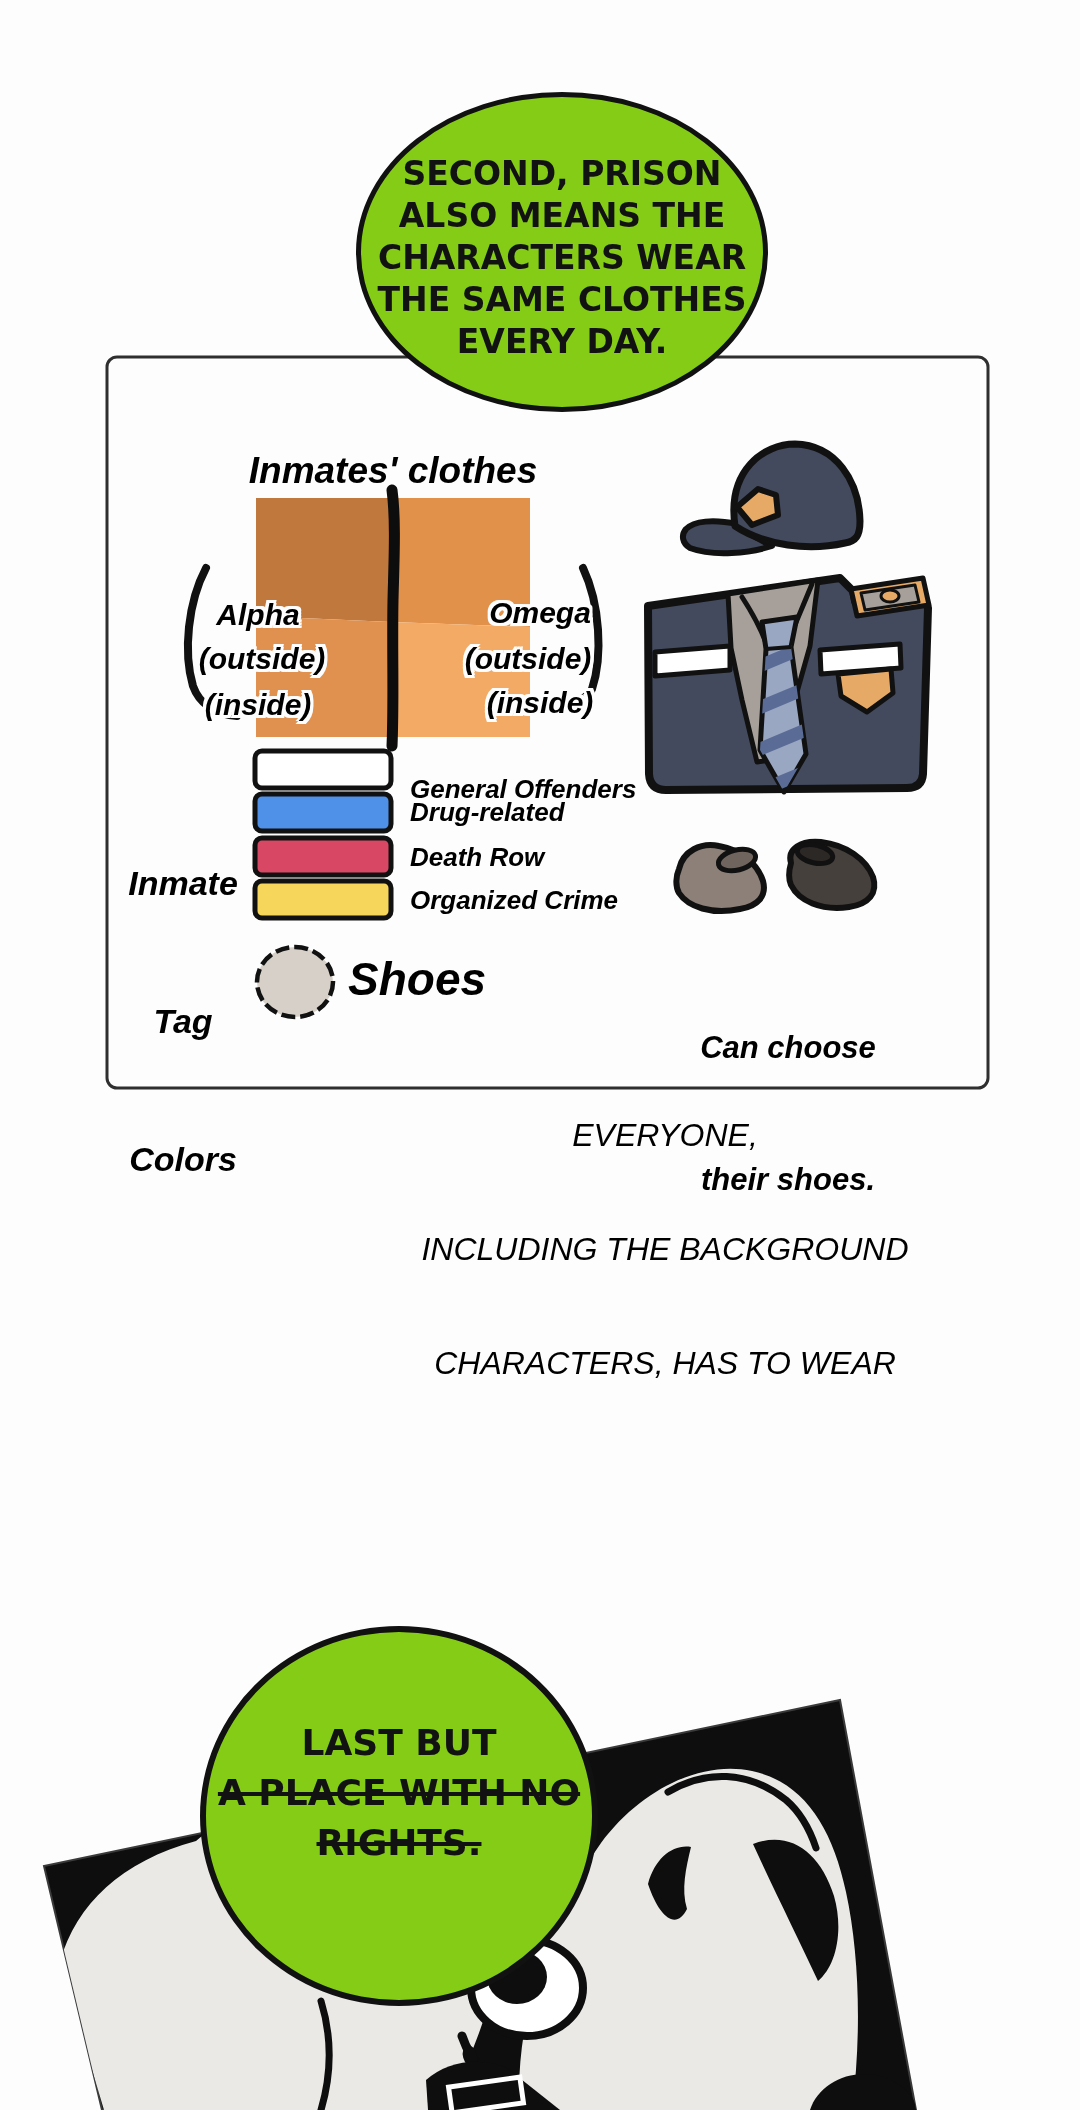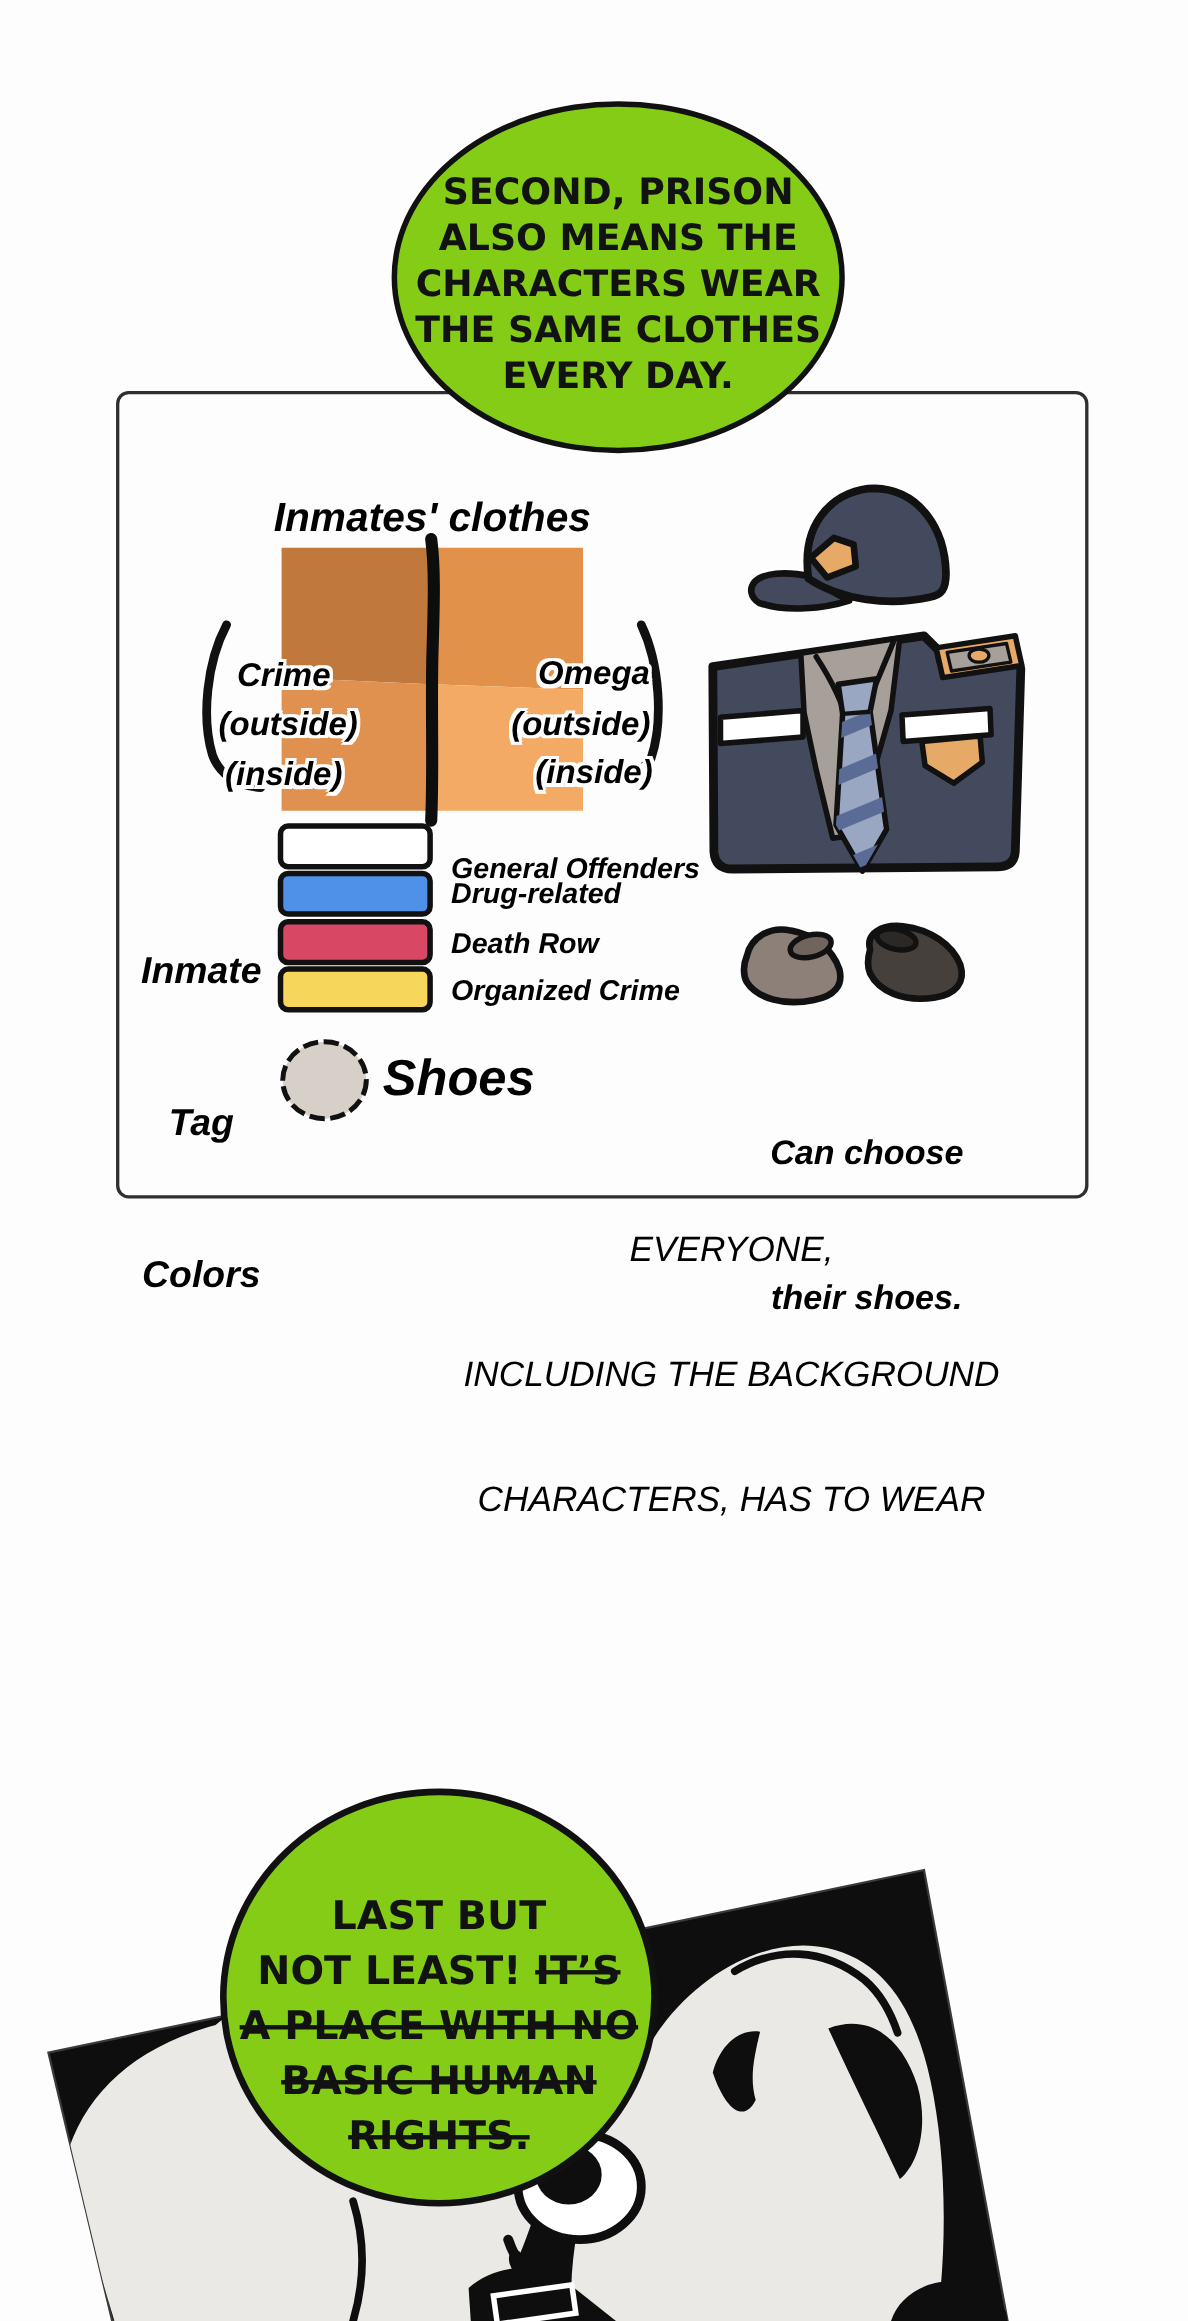--- a/index.html
+++ b/index.html
@@ -105,21 +105,21 @@
       <path d="M679,869 C683,851 701,842 719,846 C741,850 757,863 763,881 C767,896 758,906 740,909 C712,915 688,907 679,893 C675,886 676,876 679,869 Z" stroke="#111" stroke-width="6" fill="#8c8078"></path>
       <ellipse cx="737" cy="860" rx="19" ry="10" transform="rotate(-14 737 860)" stroke="#111" stroke-width="5" fill="#6f655e"></ellipse>
       <path d="M791,863 C787,849 801,840 821,842 C846,845 866,859 873,877 C878,893 869,904 849,907 C821,911 799,901 791,885 C788,878 789,870 791,863 Z" stroke="#111" stroke-width="6" fill="#46403c"></path>
       <ellipse cx="815" cy="854" rx="18" ry="9" transform="rotate(12 815 854)" stroke="#111" stroke-width="5" fill="#2c2825"></ellipse>
     </g>
   </svg>
 
   <div class="t comic center title" style="z-index:10;">Inmates' clothes</div>
 
   <div class="t comic center halo side-label" style="left:178px;top:540px;z-index:10;">
-    <div>Crime</div>
+    <div>Alpha</div>
     <div>(inside)</div>
   </div>
   <div class="t comic center halo side-label" style="left:182px;top:644px;z-index:10;">(outside)</div>
 
   <div class="t comic center halo side-label" style="left:460px;top:538px;z-index:10;">
     <div>Omega</div>
     <div>(inside)</div>
   </div>
   <div class="t comic center halo side-label" style="left:448px;top:644px;z-index:10;">(outside)</div>
 
@@ -150,19 +150,17 @@
   <div class="bubble bubble-top">
     <div>SECOND, PRISON</div>
     <div>ALSO MEANS THE</div>
     <div>CHARACTERS WEAR</div>
     <div>THE SAME CLOTHES</div>
     <div>EVERY DAY.</div>
   </div>
 
   <div class="bubble bubble-bottom">
     <div><span>LAST BUT</span></div>
-    <div><span>NOT LEAST! </span><span class="strike">IT’S</span></div>
     <div class="strike">A PLACE WITH NO</div>
-    <div class="strike">BASIC HUMAN</div>
     <div class="strike">RIGHTS.</div>
   </div>
 
 </div>
 
 </body></html>

